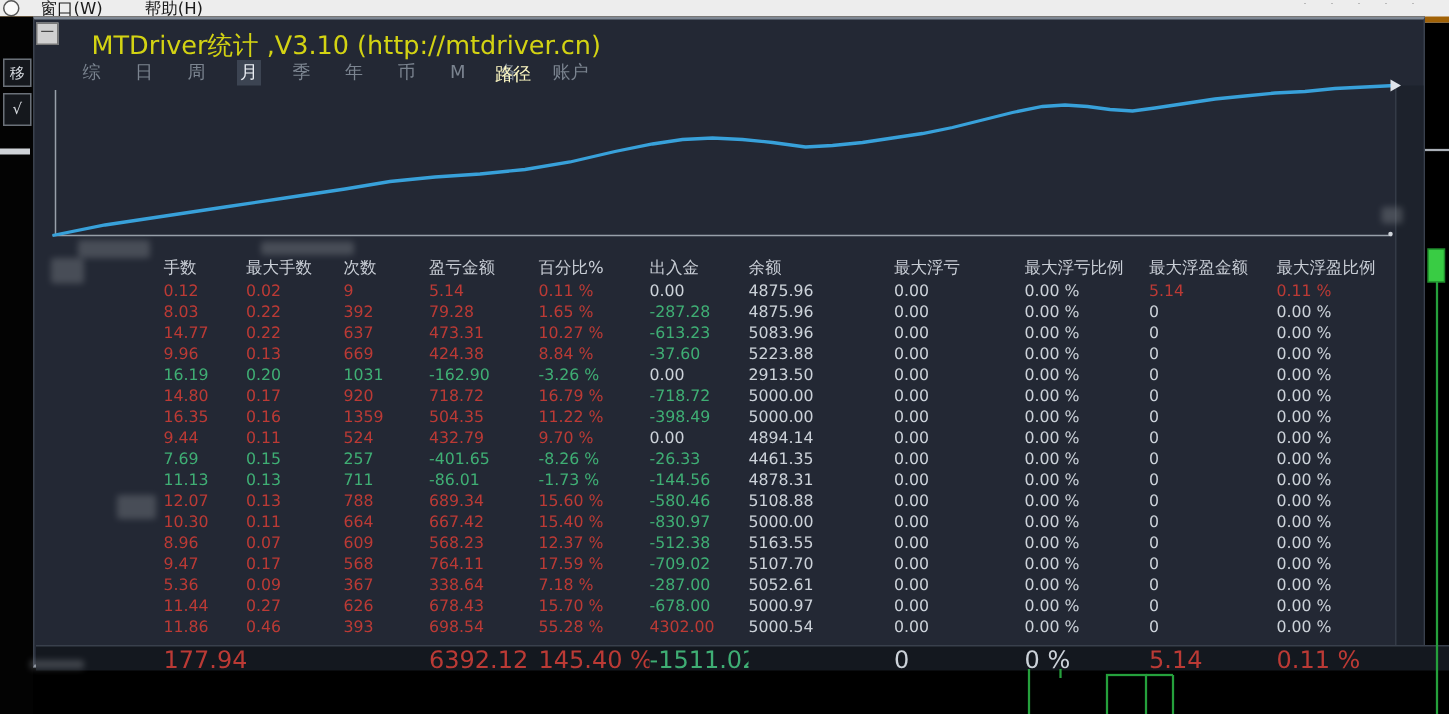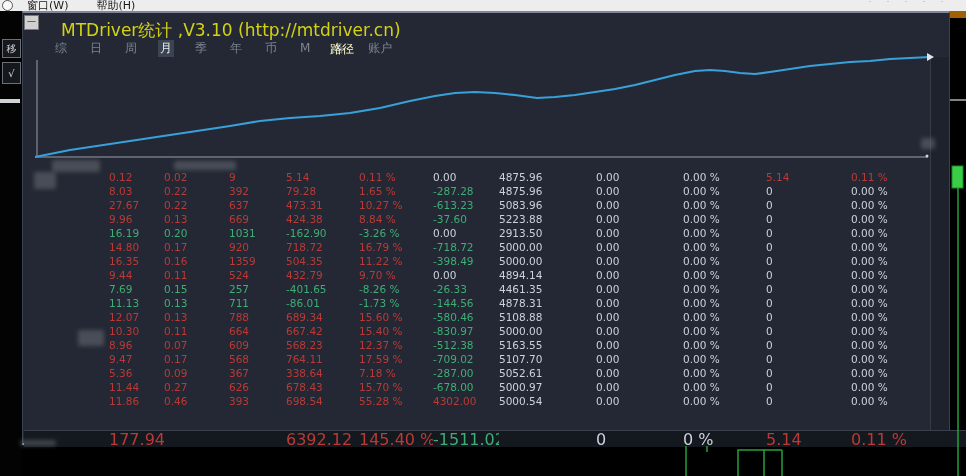--- a/index.html
+++ b/index.html
@@ -1,21 +1,21 @@
 <!DOCTYPE html>
 <html><head>
 <meta charset="utf-8">
 <style>
   html,body{margin:0;padding:0;background:#000;}
   .screen{position:relative;width:966px;height:476px;background:#000;overflow:hidden;
           font-family:"DejaVu Sans","Liberation Sans",sans-serif;}
 
   
   .menubar{position:absolute;left:0;top:0;width:966px;height:11px;background:#ededed;
-           border-bottom:7px solid #a16207;display:flex;align-items:flex-end;
+           border-bottom:4px solid #a16207;display:flex;align-items:flex-end;
            font-size:11px;color:#1a1a1a;line-height:11px;}
   .menu-item{margin-right:28px;white-space:nowrap;}
   .menu-left-icon{width:9px;height:9px;border:1px solid #555;border-radius:50%;
                   margin:0 14px 0 2px;background:#fafafa;}
   .menu-faint{margin-left:auto;margin-right:8px;color:#9a9a9a;font-size:8px;letter-spacing:14px;}
 
   
   .leftstrip{position:absolute;left:0;top:11px;width:22px;height:465px;background:#030303;}
   .strip-btn{position:absolute;left:2px;width:17px;height:17px;background:#15181d;
              border:1px solid #6a7078;color:#d6dadf;font-size:10px;display:flex;
@@ -86,20 +86,33 @@
         <span class="tab">币</span>
         <span class="tab">M</span>
         <span class="tab">备</span>
         <span class="tab">账户</span>
       </div>
     <div class="path-label">路径</div>
 
     <div class="right-gutter"></div>
 
     <div class="tbl">
+      <div class="trow thead">
+          <span class="cell">手数</span>
+          <span class="cell">最大手数</span>
+          <span class="cell">次数</span>
+          <span class="cell">盈亏金额</span>
+          <span class="cell">百分比%</span>
+          <span class="cell">出入金</span>
+          <span class="cell">余额</span>
+          <span class="cell">最大浮亏</span>
+          <span class="cell">最大浮亏比例</span>
+          <span class="cell">最大浮盈金额</span>
+          <span class="cell">最大浮盈比例</span>
+        </div>
       <div>
           <div class="trow">
             <span class="cell r">0.12</span>
             <span class="cell r">0.02</span>
             <span class="cell r">9</span>
             <span class="cell r">5.14</span>
             <span class="cell r">0.11 %</span>
             <span class="cell w">0.00</span>
             <span class="cell w">4875.96</span>
             <span class="cell w">0.00</span>
@@ -114,21 +127,21 @@
             <span class="cell r">79.28</span>
             <span class="cell r">1.65 %</span>
             <span class="cell g">-287.28</span>
             <span class="cell w">4875.96</span>
             <span class="cell w">0.00</span>
             <span class="cell w">0.00 %</span>
             <span class="cell w">0</span>
             <span class="cell w">0.00 %</span>
           </div>
           <div class="trow">
-            <span class="cell r">27.67</span>
+            <span class="cell r">14.77</span>
             <span class="cell r">0.22</span>
             <span class="cell r">637</span>
             <span class="cell r">473.31</span>
             <span class="cell r">10.27 %</span>
             <span class="cell g">-613.23</span>
             <span class="cell w">5083.96</span>
             <span class="cell w">0.00</span>
             <span class="cell w">0.00 %</span>
             <span class="cell w">0</span>
             <span class="cell w">0.00 %</span>

